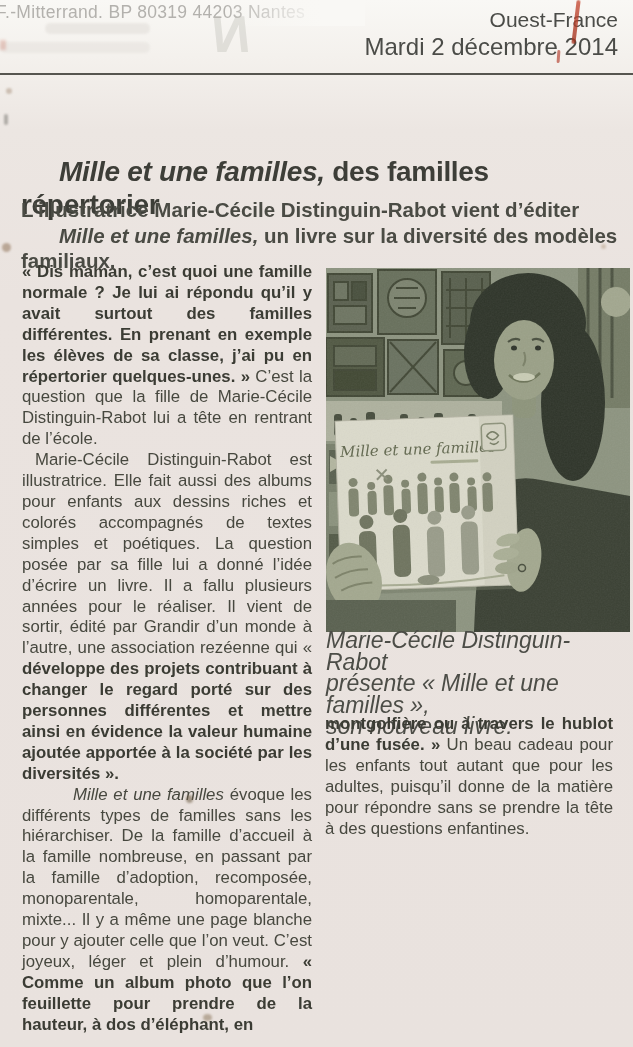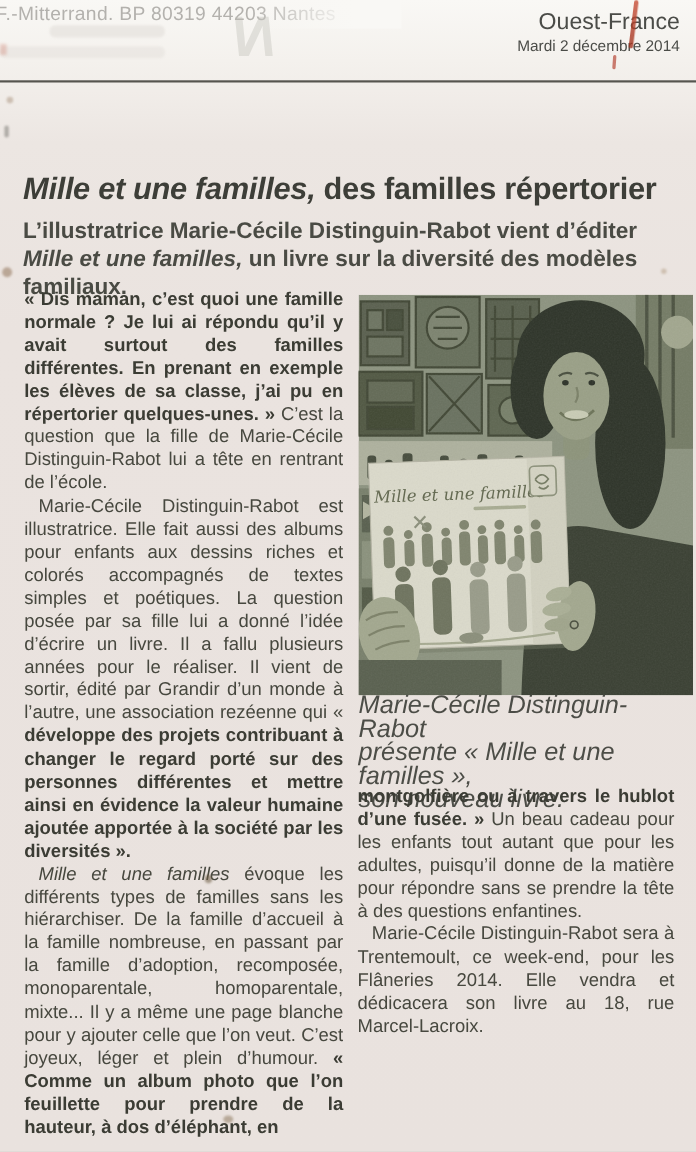--- a/index.html
+++ b/index.html
@@ -9,38 +9,38 @@
     font-family:"Liberation Sans",sans-serif;color:#45463f;
   }
   
   .letterhead{position:absolute;left:-4px;top:2px;font-size:17.5px;color:#b3b1ad;letter-spacing:.3px;white-space:nowrap;}
   .letterhead-fade{position:absolute;left:225px;top:0px;width:140px;height:26px;background:linear-gradient(90deg,rgba(249,248,245,0),#f9f8f5 70%);}
   .ghost-line{position:absolute;background:#dcd8d3;border-radius:5px;filter:blur(1.2px);}
   .ghost1{left:45px;top:23px;width:105px;height:11px;opacity:.45;}
   .ghost2{left:0px;top:42px;width:150px;height:11px;opacity:.35;}
   .watermark-n{position:absolute;left:212px;top:4px;font-size:52px;font-weight:bold;color:rgba(190,188,182,.38);transform:scaleX(-1) skewX(-6deg);}
   .masthead{position:absolute;right:15px;top:8px;font-size:21px;color:#4b4c48;text-align:center;}
-  .dateline{position:absolute;right:15px;top:33px;font-size:14px;color:#4b4c48;text-align:right;}
+  .dateline{position:absolute;right:15px;top:33px;font-size:24px;color:#4b4c48;text-align:right;}
   .red-stroke{position:absolute;left:574px;top:0px;width:3.5px;height:44px;background:linear-gradient(180deg,#c94f38,#a2331f);border-radius:3px;transform:rotate(7deg);opacity:.8;filter:blur(.3px);}
   .red-tick{position:absolute;left:557px;top:50px;width:2.5px;height:13px;background:#b23a2a;opacity:.65;transform:rotate(4deg);border-radius:2px;}
   .red-smudge{position:absolute;left:0px;top:40px;width:6px;height:10px;background:#c05540;opacity:.25;filter:blur(1.5px);}
   .rule{position:absolute;left:0;top:73px;width:633px;height:2px;background:#56554f;}
   
   .headline{position:absolute;left:21px;top:155px;width:605px;font-size:28px;line-height:33px;font-weight:bold;color:#3d3e38;letter-spacing:-.3px;}
   .headline .i{font-style:italic;}
   .standfirst{position:absolute;left:21px;top:197px;width:601px;font-size:20.5px;line-height:25.5px;color:#4a4b44;}
   .standfirst .para{margin:0;font-weight:bold;}
   
   .col{font-size:16.8px;line-height:20.9px;text-align:justify;color:#47483f;hyphens:auto;-webkit-hyphens:auto;}
   .col-left{position:absolute;left:22px;top:262px;width:290px;}
   .col-right{position:absolute;left:325px;top:714px;width:288px;}
   .para{margin:0;}
   .para.indent{text-indent:13px;}
   .b{font-weight:bold;color:#3b3c34;}
-  .i{font-style:italic;}
+  .i{font-style:italic;margin-left:38px;}
   
   .photo{position:absolute;left:326px;top:268px;width:304px;height:364px;}
   .caption{position:absolute;left:326px;top:630px;width:292px;font-size:23px;line-height:21.5px;font-style:italic;color:#4c4d47;white-space:pre-line;}
   
   .stain{position:absolute;border-radius:50%;filter:blur(1px);}
   .stain1{left:2px;top:243px;width:9px;height:9px;background:#8a6b4f;opacity:.5;}
   .stain2{left:186px;top:795px;width:7px;height:8px;background:#6b5a40;opacity:.55;}
   .stain3{left:203px;top:1014px;width:9px;height:7px;background:#7d6647;opacity:.45;}
   .stain4{left:601px;top:244px;width:5px;height:5px;background:#9a7d5a;opacity:.35;}
   .stain5{left:4px;top:114px;width:4px;height:11px;background:#55544e;opacity:.4;border-radius:2px;}
@@ -227,21 +227,20 @@
 
     <rect width="304" height="364" filter="url(#grain)" opacity="0.4"></rect>
   </svg>
 
   <div class="caption">Marie-Cécile Distinguin-Rabot
 présente « Mille et une familles »,
 son nouveau livre.</div>
 
   <div class="col col-right">
       <p class="para"><span class="b">montgolfière ou à travers le hublot d’une fusée. » </span><span>Un beau cadeau pour les enfants tout autant que pour les adultes, puisqu’il donne de la matière pour répondre sans se prendre la tête à des questions enfantines.</span></p>
-      <p class="para indent"><span>Marie-Cécile Distinguin-Rabot sera à Trentemoult, ce week-end, pour les Flâneries 2014. Elle vendra et dédicacera son livre au 18, rue Marcel-Lacroix.</span></p>
     </div>
 
   <div class="stain stain1"></div>
   <div class="stain stain2"></div>
   <div class="stain stain3"></div>
   <div class="stain stain4"></div>
   <div class="stain stain5"></div>
   <div class="stain stain6"></div>
 
 </div>

